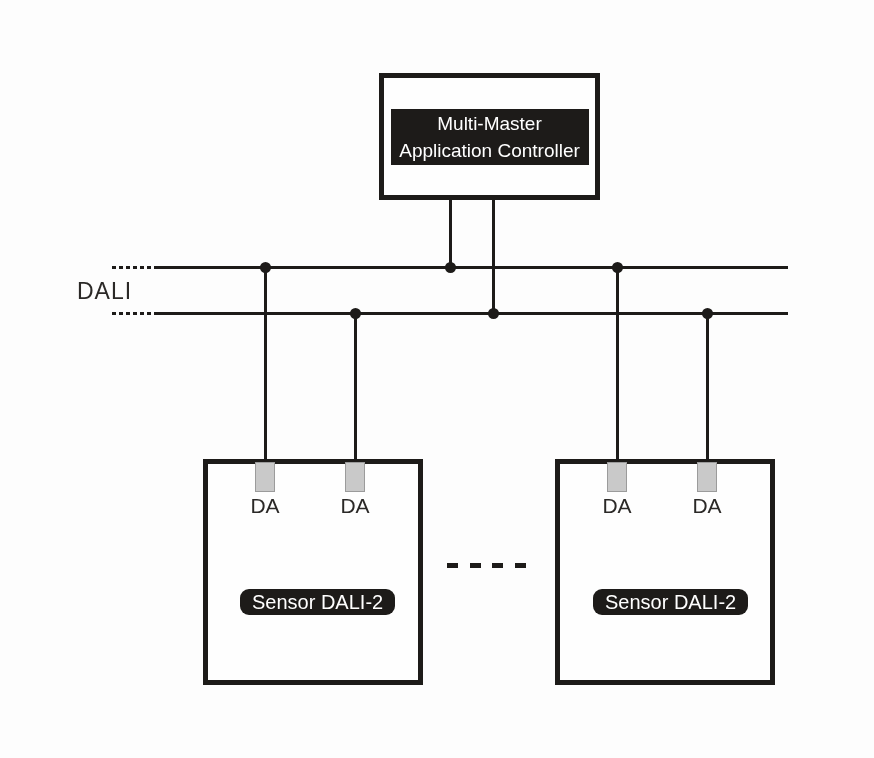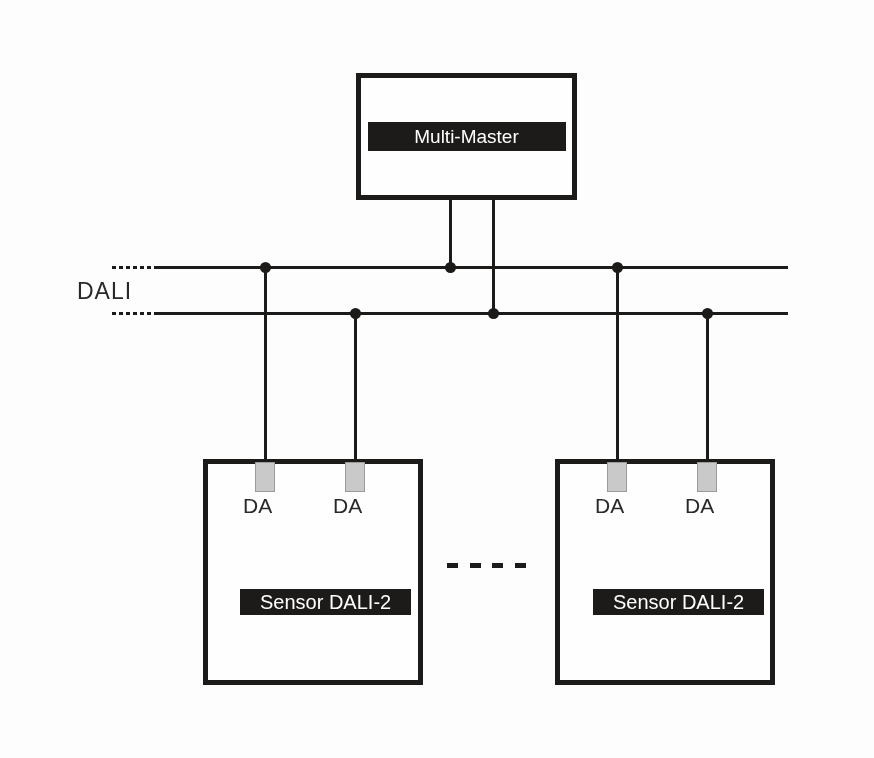--- a/index.html
+++ b/index.html
@@ -19,43 +19,44 @@
     color:var(--text);
   }
   .diagram{position:relative;width:874px;height:758px;overflow:hidden;}
 
   
   .device-box{
     position:absolute;
     background:#fefefe;
     border:5px solid var(--line);
   }
-  .controller-box{left:356px;top:73px;width:221px;height:127px;
+  .controller-box{left:379px;top:73px;width:221px;height:127px;
     display:flex;align-items:center;justify-content:center;}
   .sensor-box-1{left:203px;top:459px;width:220px;height:226px;}
   .sensor-box-2{left:555px;top:459px;width:220px;height:226px;}
 
   
   .plate{
     background:var(--label-bg);
     color:var(--label-text);
   }
   .controller-label{
     width:198px;
     text-align:center;
     font-size:19px;
     line-height:27px;
     padding:1px 0;
   }
   .sensor-label{
     position:absolute;
     font-size:20px;
     line-height:24px;
-    padding:1px 20px;
+    padding:1px 12px;
     white-space:nowrap;
+    border-radius:9px;
   }
   .sensor-label-1{left:240px;top:589px;}
   .sensor-label-2{left:593px;top:589px;}
 
   
   .h-wire{position:absolute;height:3px;background:var(--line);}
   .h-wire-dotted{
     position:absolute;height:3px;
     background:repeating-linear-gradient(to right,var(--line) 0 4px,transparent 4px 7px);
   }
@@ -95,21 +96,21 @@
     background:var(--terminal-fill);
     border:1px solid var(--terminal-border);
   }
   .terminal-1{left:255px;}
   .terminal-2{left:345px;}
   .terminal-3{left:607px;}
   .terminal-4{left:697px;}
 
   .da-label{
     position:absolute;top:494px;width:44px;
-    font-size:21px;color:var(--text);
+    text-align:center;font-size:21px;color:var(--text);
   }
   .da-label-1{left:243px;}
   .da-label-2{left:333px;}
   .da-label-3{left:595px;}
   .da-label-4{left:685px;}
 
   
   .dashes{
     position:absolute;left:447px;top:563px;width:79px;height:5px;
     display:flex;justify-content:space-between;align-items:center;
@@ -117,20 +118,21 @@
   .dash{width:11px;height:5px;background:var(--line);}
 </style>
 </head>
 <body>
 
 <div class="diagram">
 
   <div class="device-box controller-box">
     <div class="plate controller-label">
       <div>Multi-Master</div>
+      <div>Application Controller</div>
     </div>
   </div>
 
   <div class="v-wire ctrl-wire-1"></div>
   <div class="v-wire ctrl-wire-2"></div>
 
   <div class="h-wire-dotted bus-top-dotted"></div>
   <div class="h-wire bus-top"></div>
   <div class="h-wire-dotted bus-bottom-dotted"></div>
   <div class="h-wire bus-bottom"></div>

